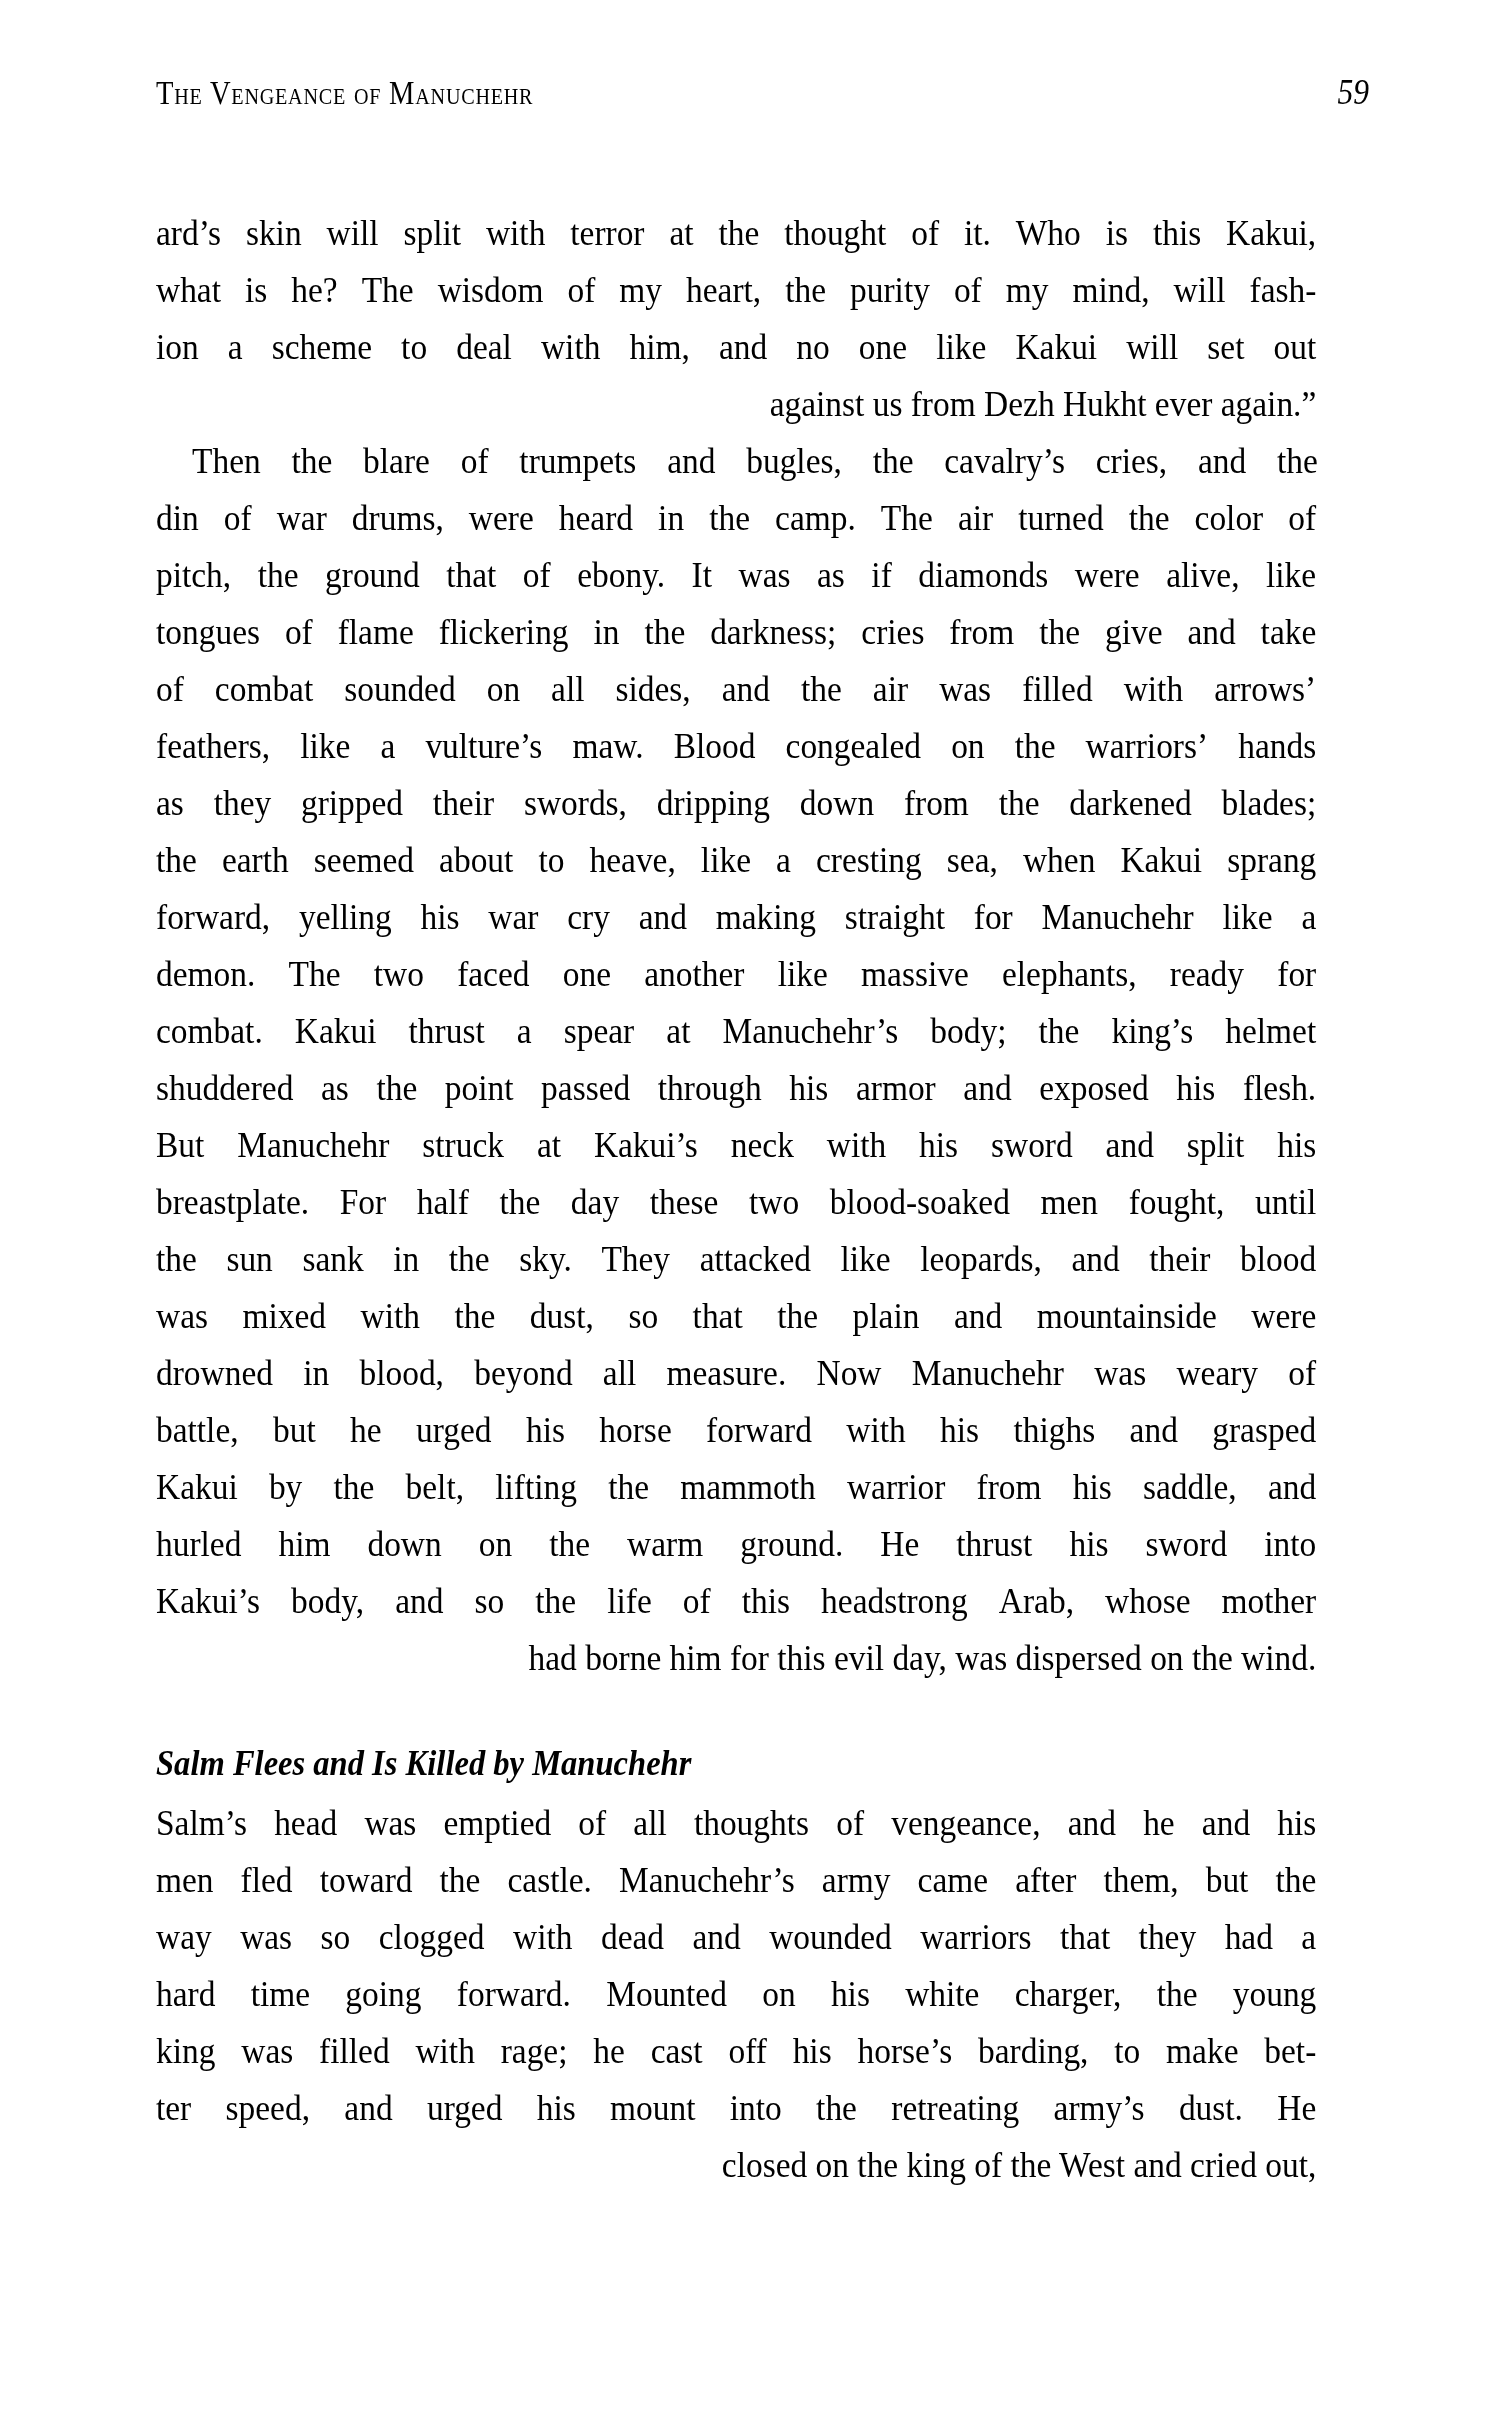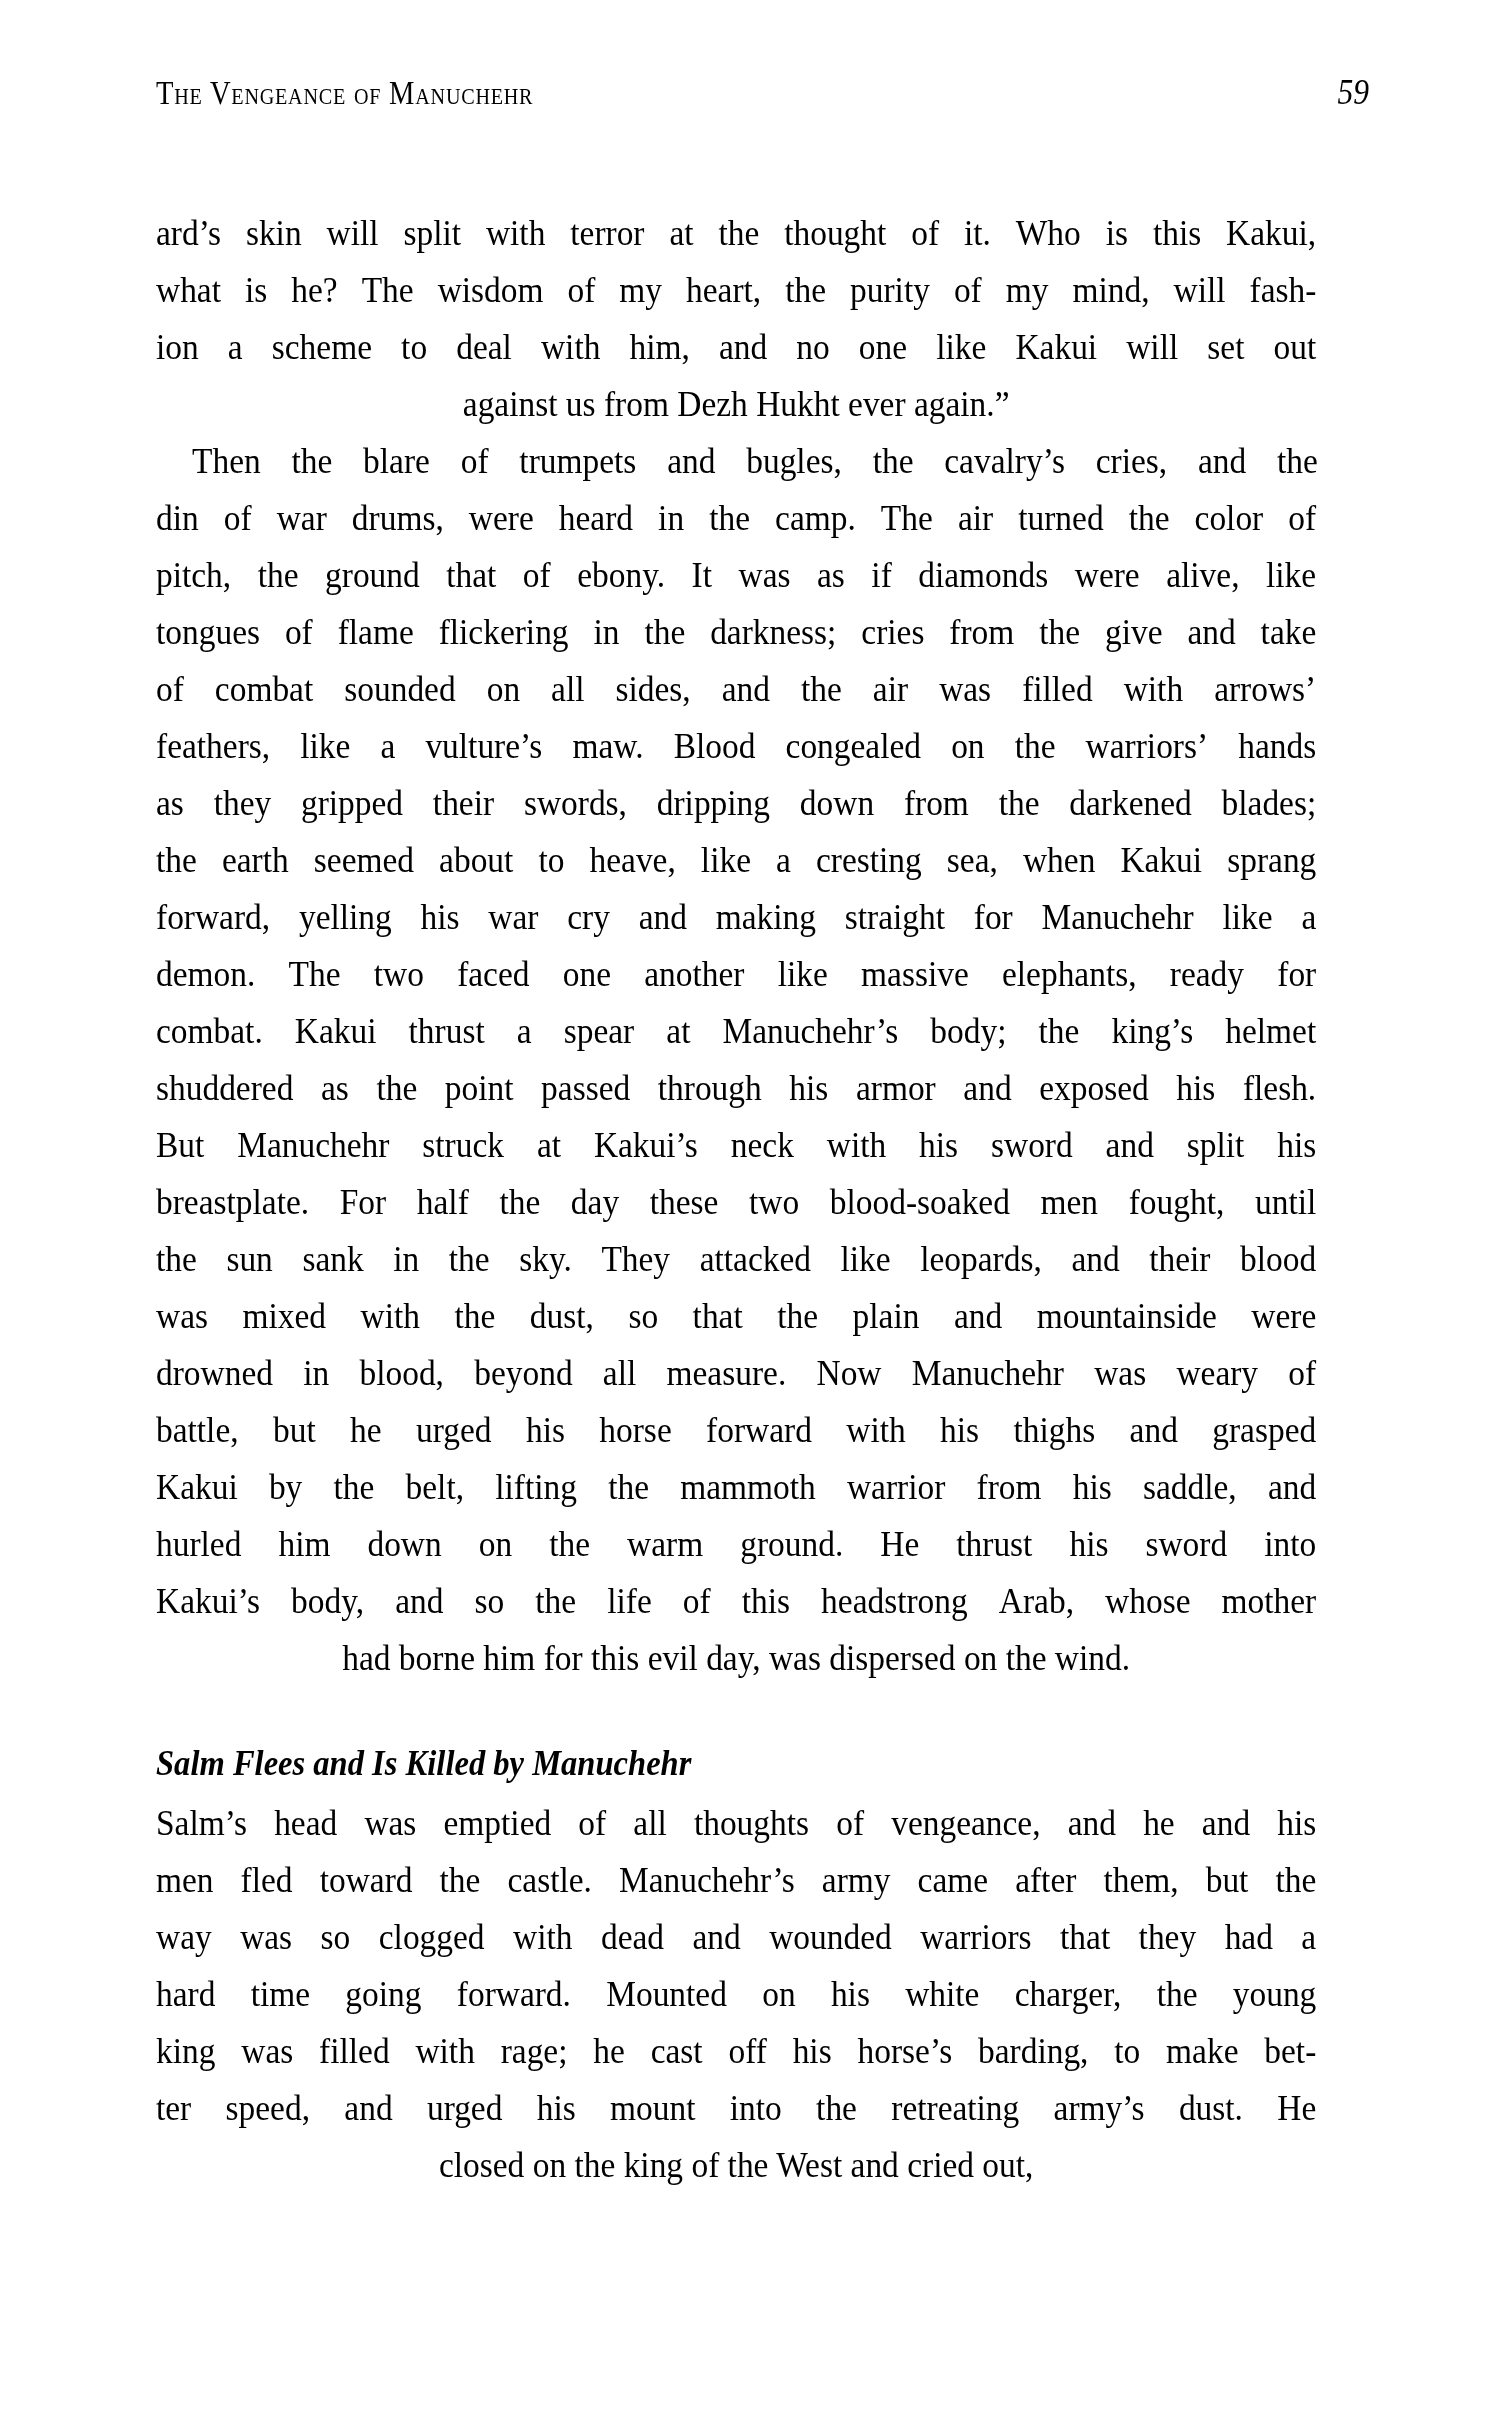--- a/index.html
+++ b/index.html
@@ -55,21 +55,21 @@
     position: absolute;
     left: 156px;
     top: 205px;
     width: 1215px;
   }
 
   .para {
     margin: 0;
     font-size: 35px;
     line-height: 57px;
-    text-align: center;
+    text-align: right;
   }
 
   
   .ln {
     display: block;
     white-space: nowrap;
     transform: scaleX(0.955);
     transform-origin: left center;
   }
   

